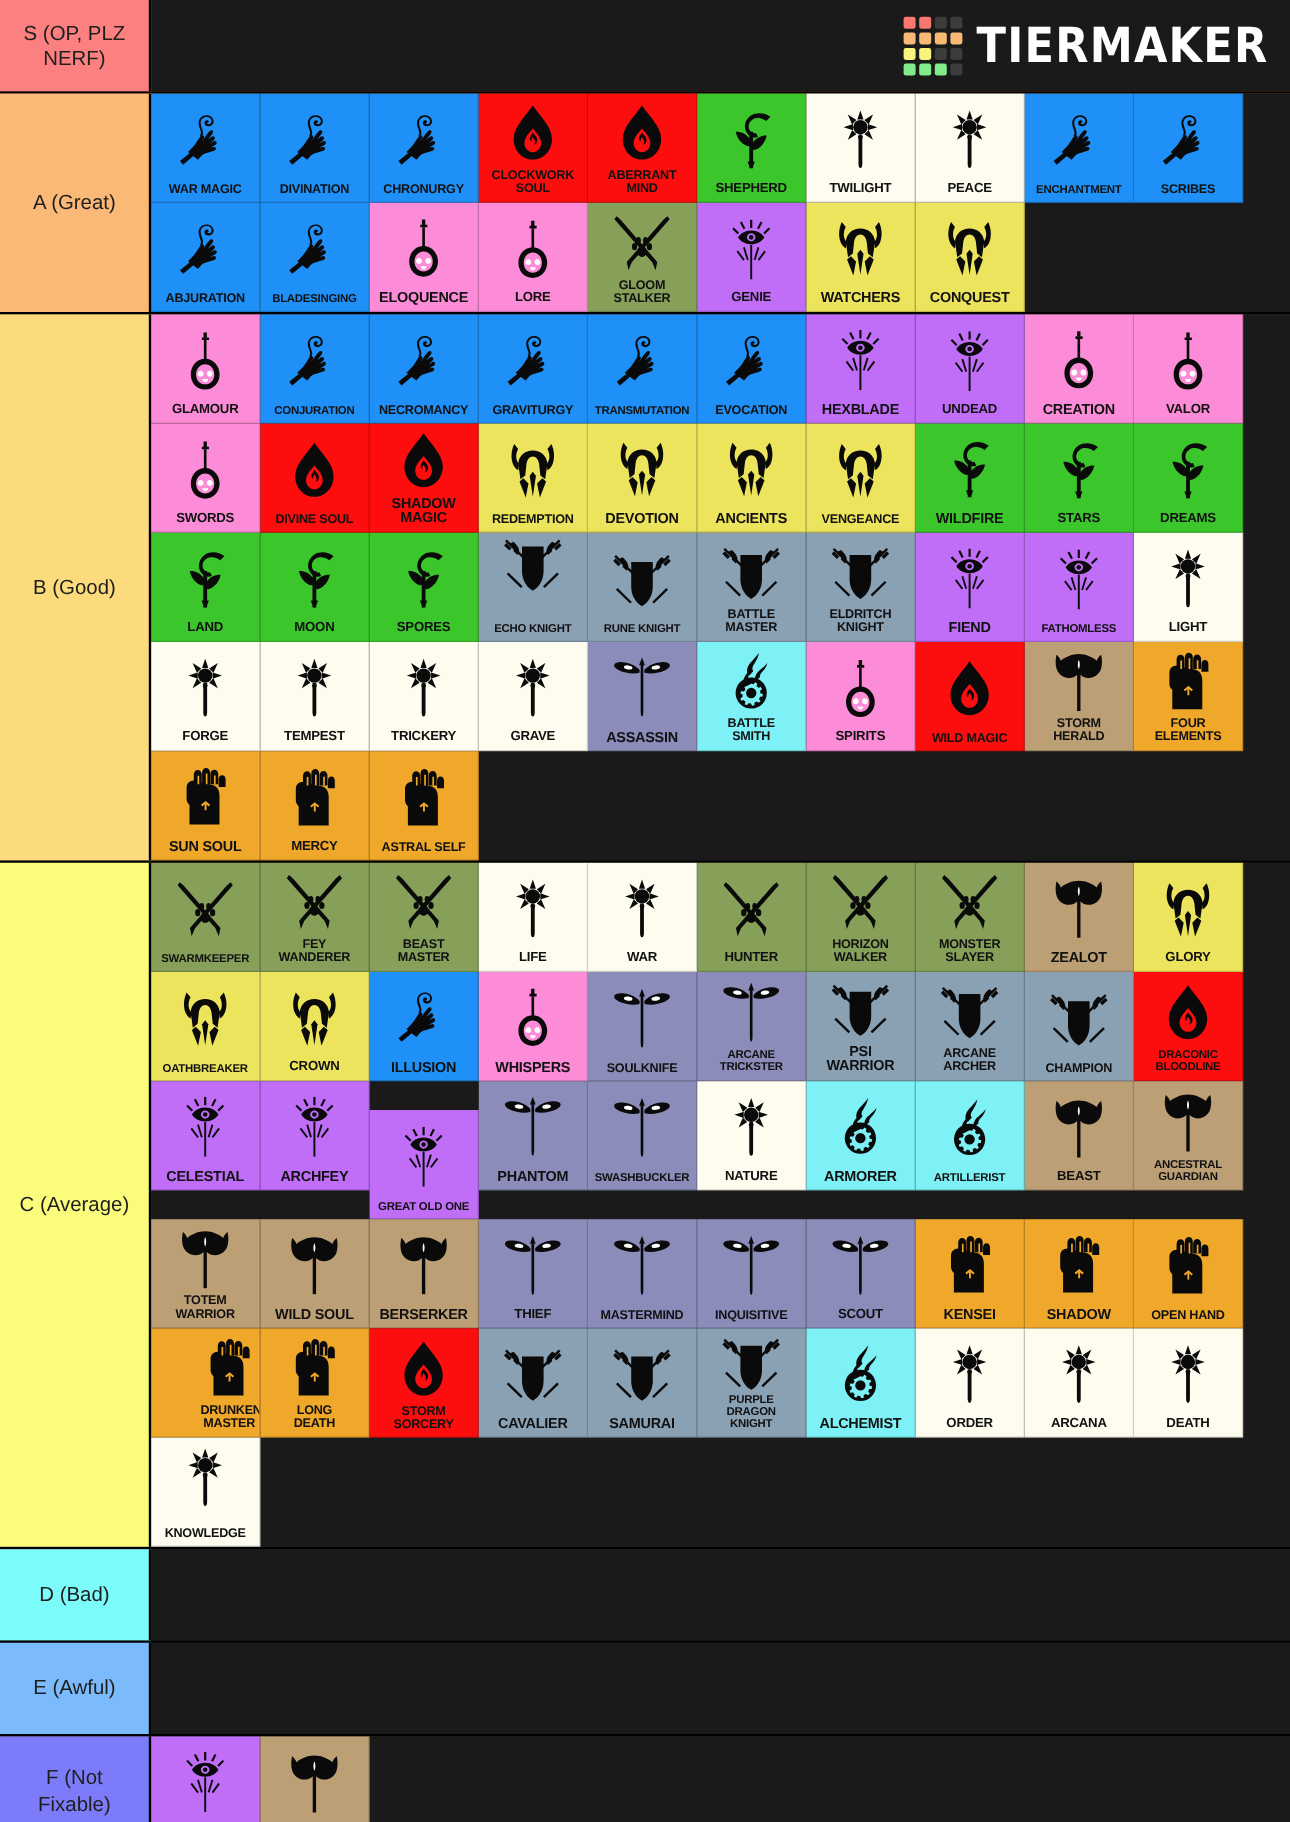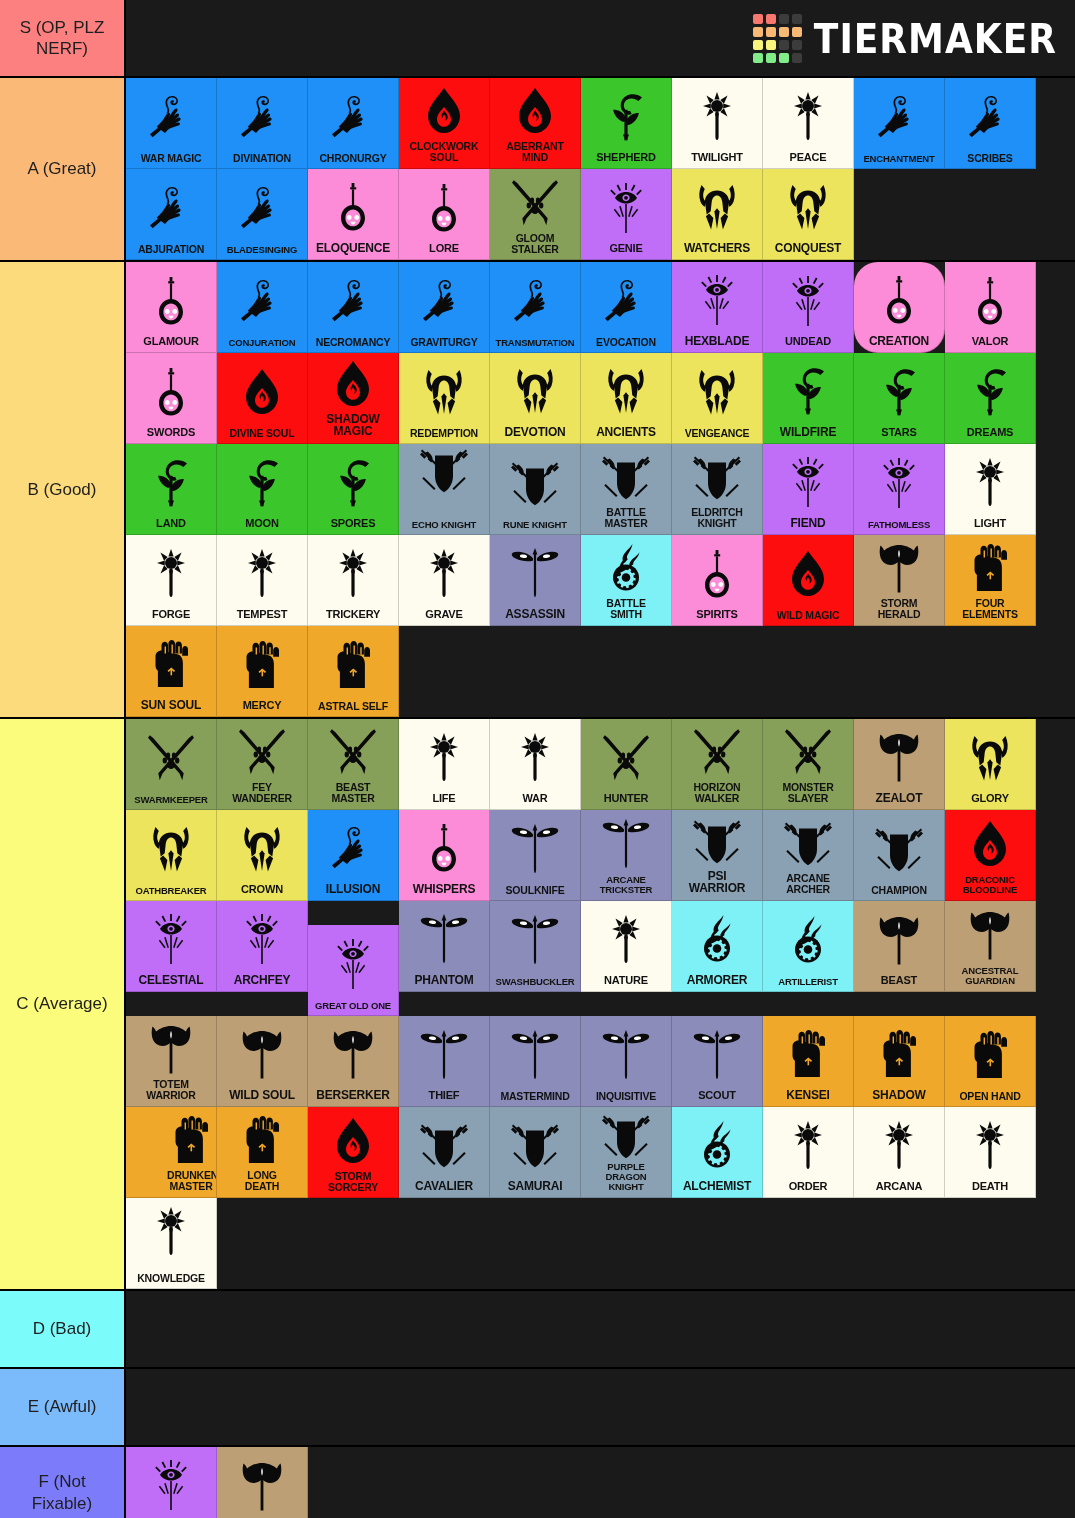--- a/index.html
+++ b/index.html
@@ -534,21 +534,21 @@
      <path d="M21.2 21h1.6v29h-1.6z"></path>
      <path d="M15.2 23.5l1.5-.6 3.2 10.5-1.4.5z"></path>
      <path d="M28.8 23.5l-1.5-.6-3.2 10.5 1.4.5z"></path>
      <path d="M9.8 26.8l1.2-1.1 5.6 7.6-1.2 1z"></path>
      <path d="M34.2 26.8l-1.2-1.1-5.6 7.6 1.2 1z"></path>
      </g>
               </svg>
             </div>
             <div class="nm s1">UNDEAD</div>
           </div>
-          <div class="item" style="background: rgb(253, 140, 216); border-radius: 24px;">
+          <div class="item" style="background: rgb(253, 140, 216);">
             <div class="sym">
               <svg width="34" height="50" viewBox="0 0 34 50">
                 <g fill="#0a0a0a">
      <path d="M15.6 1h2.8v4.4h-2.8z"></path>
      <path d="M14.2 5.2h6v2.2h-6z"></path>
      <path d="M15.9 7.4h2.2V24h-2.2z"></path>
      <path d="M17 23c-6.8 0-12 5.6-12 13s5.2 12.6 12 12.6S29 43 29 36s-5.2-13-12-13zm0 4.5c4.3 0 7.6 3.6 7.6 8.5S21.3 44.3 17 44.3 9.4 40.9 9.4 36s3.3-8.5 7.6-8.5z"></path>
      </g>
                 <g fill="#fff">
      <path d="M11.4 33.8c1.4-1.4 3.3-.9 4 .6.5 1.1.2 2.3-.8 3-1.3.9-3 .5-3.6-.8-.4-.9-.3-2 .4-2.8z"></path>

